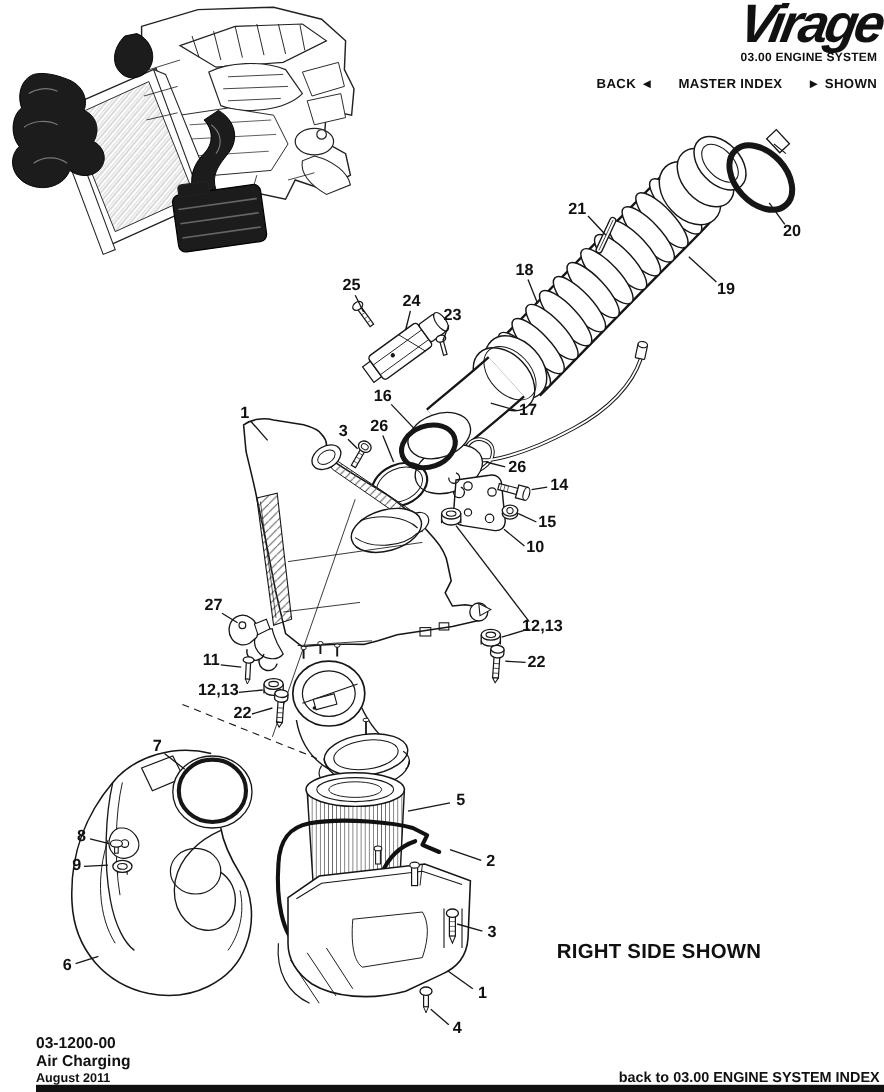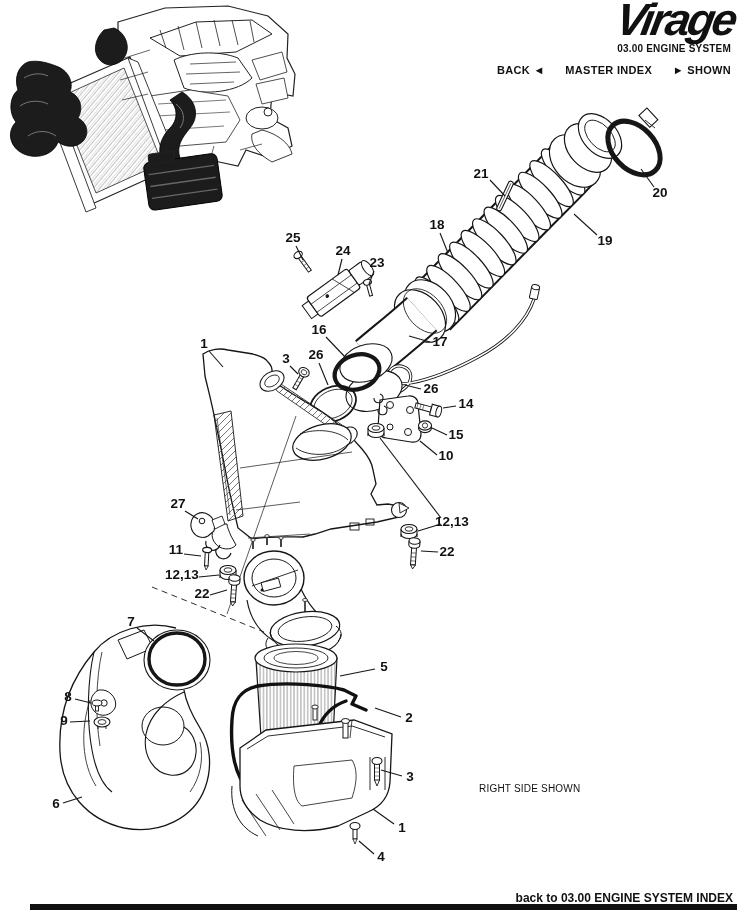--- a/index.html
+++ b/index.html
@@ -6,21 +6,21 @@
   .page{position:relative;width:737px;height:910px;background:#fff;
         font-family:"Liberation Sans",sans-serif;color:#111;overflow:hidden;}
   .hdr{position:absolute;top:0;right:6px;text-align:right;}
   .logo{font-style:italic;font-weight:bold;font-size:45px;line-height:40px;
         letter-spacing:-3px;transform:skewX(-10deg);transform-origin:right bottom;
         font-family:"Liberation Sans",sans-serif;}
   .sys-title{font-size:10px;font-weight:bold;letter-spacing:.2px;margin-top:3px;}
   .nav{font-size:11px;font-weight:bold;margin-top:10px;letter-spacing:.3px;}
   .nav span{cursor:pointer;}
   .nav .gap{display:inline-block;width:14px;}
-  .note{position:absolute;left:479px;top:783px;font-size:10px;font-weight:normal;letter-spacing:.2px;}
+  .note{position:absolute;left:464px;top:783px;font-size:17px;font-weight:bold;letter-spacing:.2px;}
   .ftr-left{position:absolute;left:30px;top:861px;line-height:15px;}
   .doc-num,.doc-title{font-size:13px;font-weight:bold;}
   .doc-date{font-size:10.5px;font-weight:bold;margin-top:1px;}
   .ftr-right{position:absolute;right:4px;top:891px;font-size:12px;font-weight:bold;cursor:pointer;}
   .bottom-bar{position:absolute;left:30px;top:904px;width:707px;height:6px;background:#101010;}
   svg{position:absolute;left:0;top:0;}
   svg text.callout{font-family:"Liberation Sans",sans-serif;font-weight:bold;font-size:13.5px;
                    fill:#111;text-anchor:middle;}
   svg line.leader{stroke:#161616;stroke-width:1.1;}
 </style>
@@ -380,15 +380,20 @@
       <span class="gap"></span>
       <span>MASTER INDEX</span>
       <span class="gap"></span>
       <span>►</span>
       <span>SHOWN</span>
     </div>
   </div>
 
   <div class="note">RIGHT SIDE SHOWN</div>
 
+  <div class="ftr-left">
+    <div class="doc-num">03-1200-00</div>
+    <div class="doc-title">Air Charging</div>
+    <div class="doc-date">August 2011</div>
+  </div>
   <div class="ftr-right">back to 03.00 ENGINE SYSTEM INDEX</div>
   <div class="bottom-bar"></div>
 </div>
 
 </body></html>

